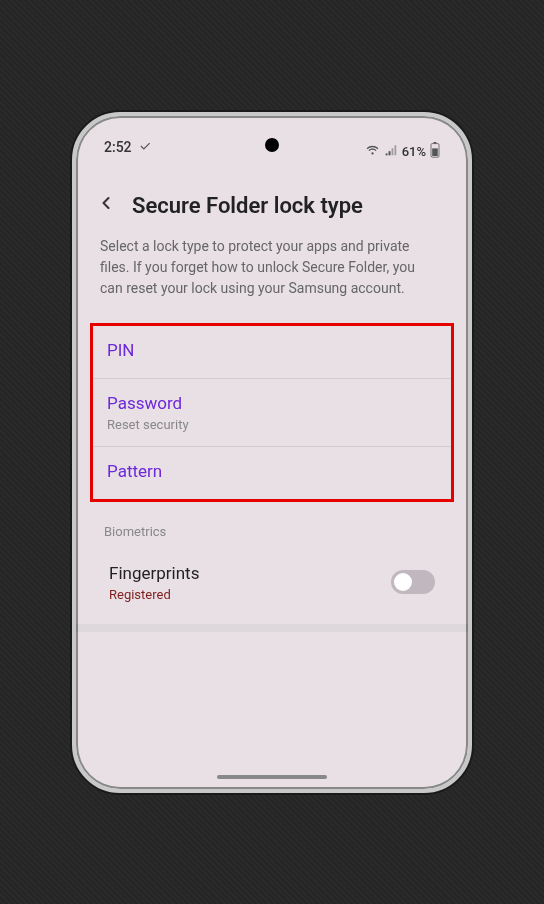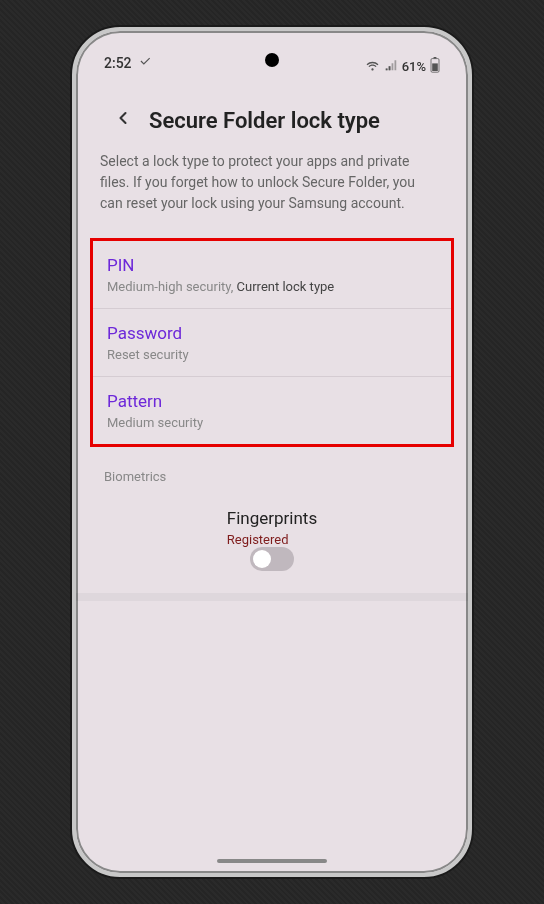--- a/index.html
+++ b/index.html
@@ -13,21 +13,21 @@
       background: #2a2a2a;
       background-image: 
         repeating-linear-gradient(45deg, #252525 0px, #252525 2px, #2a2a2a 2px, #2a2a2a 4px);
       display: flex;
       align-items: center;
       justify-content: center;
       font-family: -apple-system, BlinkMacSystemFont, 'Segoe UI', Roboto, sans-serif;
     }
     .phone {
       width: 400px;
-      height: 850px;
+      height: 681px;
       background: #e8e0e5;
       border-radius: 48px;
       border: 4px solid #c8c8c8;
       box-shadow: 0 0 0 2px #1a1a1a, inset 0 0 0 2px #888;
       position: relative;
       overflow: hidden;
     }
     .camera {
       position: absolute;
       top: 22px;
@@ -56,21 +56,21 @@
     .status-right {
       display: flex;
       align-items: center;
       gap: 4px;
       font-size: 13px;
       margin-top: 8px;
     }
     .header {
       display: flex;
       align-items: flex-start;
-      padding: 24px 20px 18px 37px;
+      padding: 24px 20px 18px 20px;
       gap: 16px;
     }
     .back-btn {
       font-size: 22px;
       color: #333;
       cursor: pointer;
     }
     .page-title {
       font-size: 22px;
       font-weight: 600;
@@ -107,21 +107,20 @@
     }
     .section-label {
       padding: 22px 40px 10px 28px;
       font-size: 13px;
       color: #888;
     }
     .row {
       display: flex;
       align-items: center;
       padding: 14px 33px;
-      flex-direction: column;
     }
     .row-content {
       flex: 1;
     }
     .row-title {
       font-size: 17px;
       color: #222;
       margin-bottom: 4px;
     }
     .row-subtitle {
@@ -231,32 +230,27 @@
       </svg>
     </span>
     <h1 class="page-title">Secure Folder lock type</h1>
   </div>
 
   <p class="description">Select a lock type to protect your apps and private files. If you forget how to unlock Secure Folder, you can reset your lock using your Samsung account.</p>
 
   <div class="highlight-box">
     <div class="option">
       <div class="option-title">PIN</div>
-      <div class="option-subtitle">
-        <span>Medium-high security,</span>
-        <span class="current">Current lock type</span>
-      </div>
     </div>
     <div class="option">
       <div class="option-title">Password</div>
       <div class="option-subtitle">Reset security</div>
     </div>
     <div class="option">
       <div class="option-title">Pattern</div>
-      <div class="option-subtitle">Medium security</div>
     </div>
   </div>
 
   <div class="section-label">Biometrics</div>
 
   <div class="row">
     <div class="row-content">
       <div class="row-title">Fingerprints</div>
       <div class="row-subtitle">Registered</div>
     </div>

